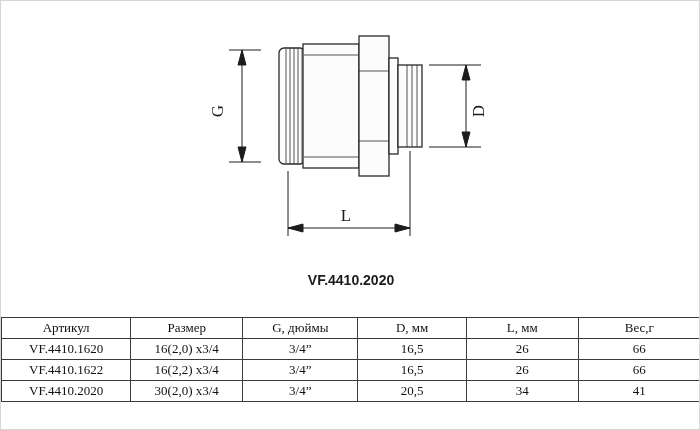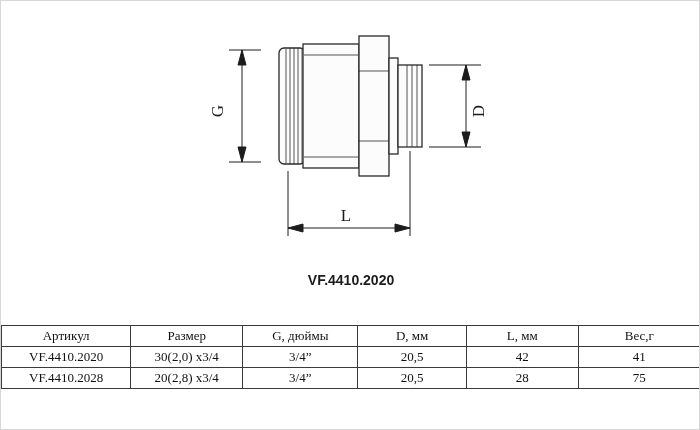--- a/index.html
+++ b/index.html
@@ -32,21 +32,21 @@
     font-family: "Liberation Sans", sans-serif;
     font-weight: bold;
     font-size: 14px;
   }
   table.spec {
     width: 700px;
     border-collapse: collapse;
     table-layout: fixed;
     font-size: 13px;
     color: #111;
-    margin-top: 10px;
+    margin-top: 2px;
   }
   table.spec th, table.spec td {
     border: 1px solid #3a3a3a;
     text-align: center;
     font-weight: normal;
     padding: 1px 4px;
     height: 18px;
     overflow: hidden;
     white-space: nowrap;
   }
@@ -144,31 +144,39 @@
         <th>Артикул</th>
         <th>Размер</th>
         <th>G, дюймы</th>
         <th>D, мм</th>
         <th>L, мм</th>
         <th>Вес,г</th>
       </tr>
     </thead>
     <tbody>
       <tr>
+        <td>VF.4410.1620</td>
+        <td>16(2,0) x3/4</td>
+        <td>3/4”</td>
+        <td>16,5</td>
+        <td>26</td>
+        <td>66</td>
+      </tr>
+      <tr>
+        <td>VF.4410.1622</td>
+        <td>16(2,2) x3/4</td>
+        <td>3/4”</td>
+        <td>16,5</td>
+        <td>26</td>
+        <td>66</td>
+      </tr>
+      <tr>
         <td>VF.4410.2020</td>
         <td>30(2,0) x3/4</td>
         <td>3/4”</td>
         <td>20,5</td>
-        <td>42</td>
+        <td>34</td>
         <td>41</td>
-      </tr>
-      <tr>
-        <td>VF.4410.2028</td>
-        <td>20(2,8) x3/4</td>
-        <td>3/4”</td>
-        <td>20,5</td>
-        <td>28</td>
-        <td>75</td>
       </tr>
     </tbody>
   </table>
 
 </div>
 
 </body></html>

